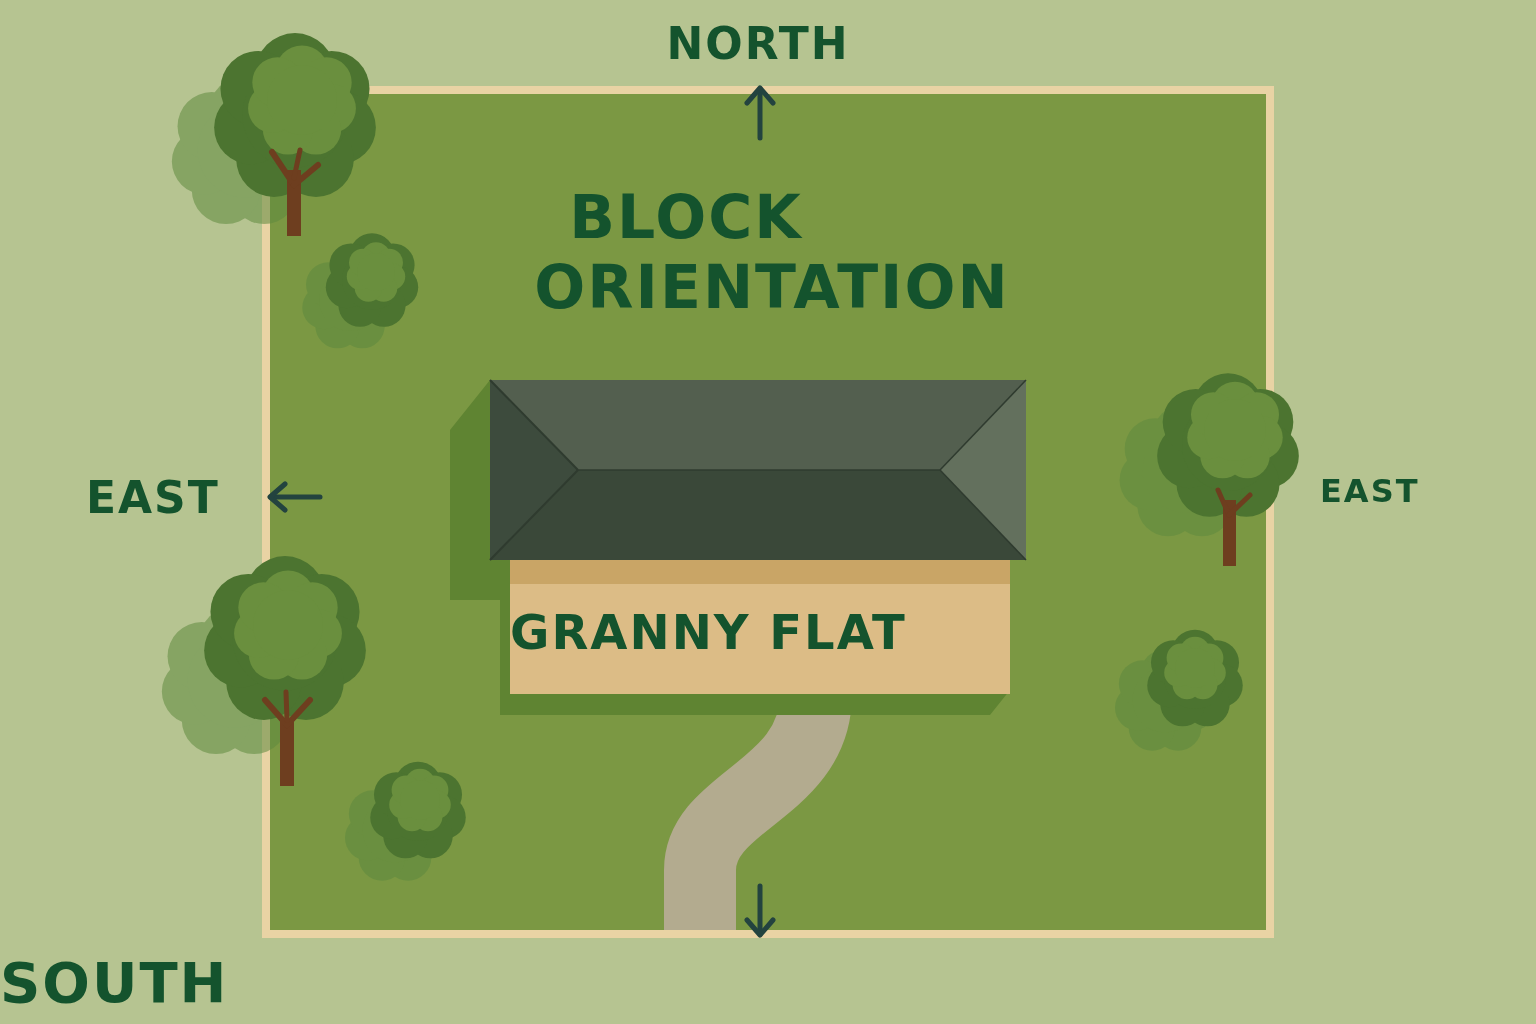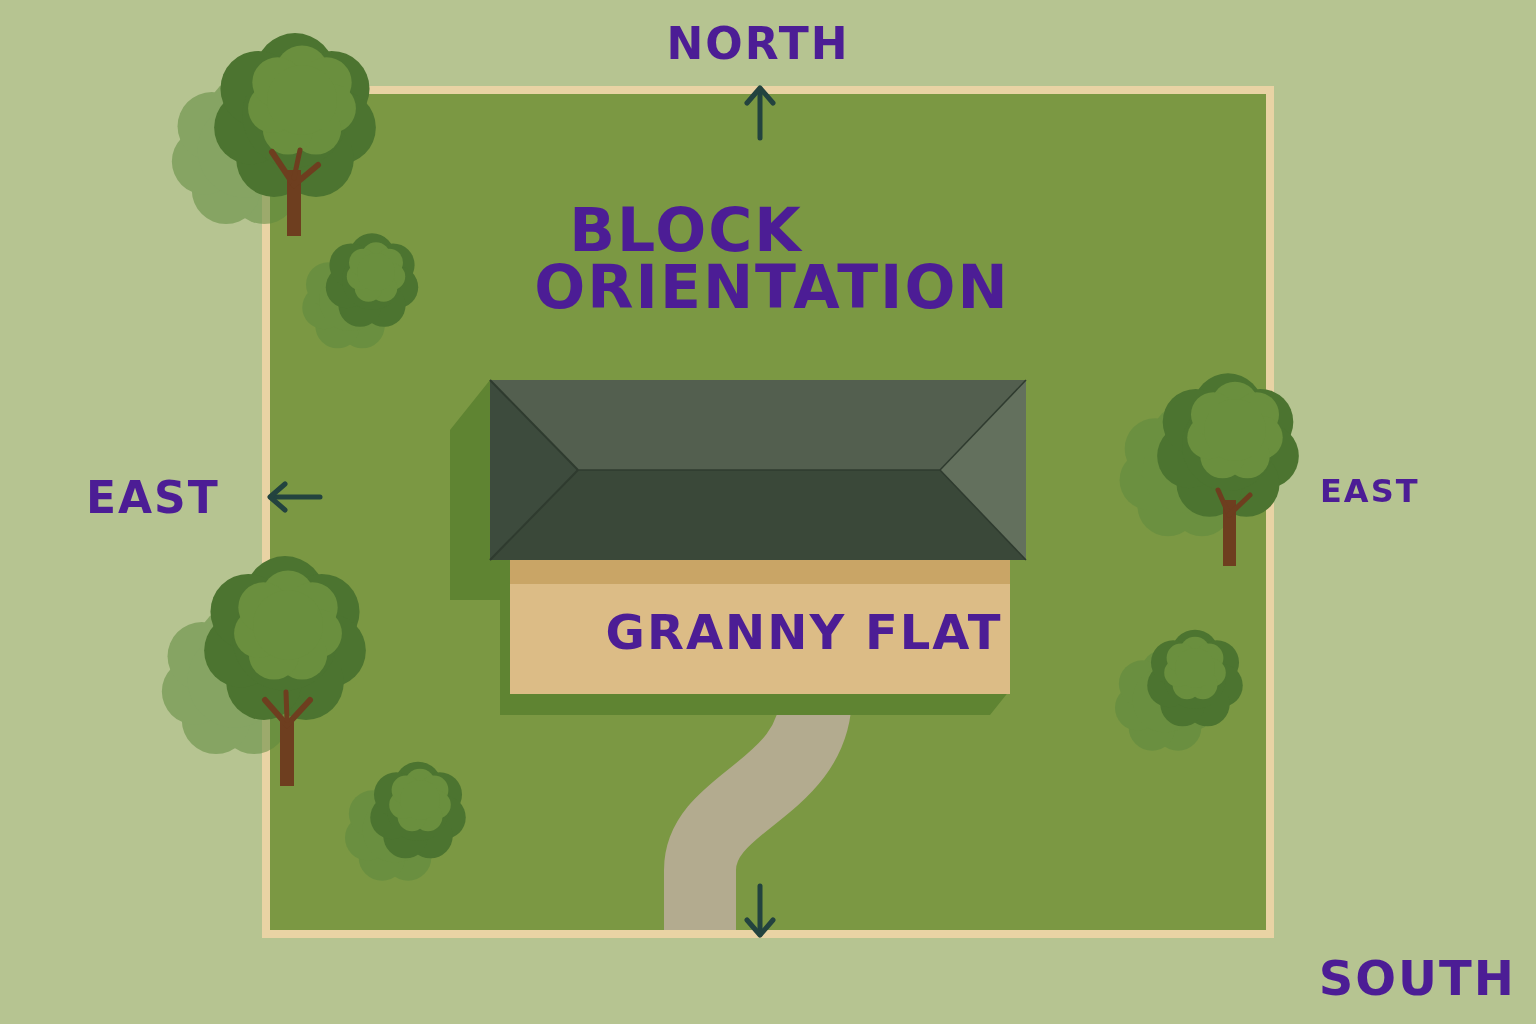--- a/index.html
+++ b/index.html
@@ -3,21 +3,21 @@
   <meta charset="utf-8">
   <style>
     html, body { margin: 0; padding: 0; }
     body {
       width: 1536px; height: 1024px; overflow: hidden;
       background: #b6c491;
       position: relative;
       font-family: "DejaVu Sans", "Liberation Sans", sans-serif;
     }
     .label {
-      position: absolute; color: #4c1d95; font-weight: bold;
+      position: absolute; color: #14532d; font-weight: bold;
       letter-spacing: 2px; white-space: nowrap;
     }
     #lot {
       position: absolute; left: 262px; top: 86px;
       width: 1012px; height: 852px;
       background: #e9d3a4; box-sizing: border-box;
     }
     #lawn {
       position: absolute; left: 270px; top: 94px;
       width: 996px; height: 836px;
@@ -162,20 +162,20 @@
     <line x1="760" y1="886" x2="760" y2="934"></line>
     <polyline points="747,920 760,935 773,920"></polyline>
   </g>
   <g stroke="#23433f" stroke-width="5" stroke-linecap="round" stroke-linejoin="round" fill="none">
     <line x1="320" y1="497" x2="272" y2="497"></line>
     <polyline points="285,484 270,497 285,510"></polyline>
   </g>
 </svg>
 
 <div class="label" style="left:0; width:1516px; text-align:center; top:18px; font-size:44px;">NORTH</div>
-<div class="label" style="left:0; width:1516px; text-align:right; top:950px; font-size:48px;">SOUTH</div>
+<div class="label" style="left:0; width:1516px; text-align:left; top:950px; font-size:56px;">SOUTH</div>
 <div class="label" style="left:86px; top:472px; font-size:44px;">EAST</div>
 <div class="label" style="left:1320px; top:472px; font-size:32px;">EAST</div>
 
-<div class="label" style="left:0; width:1372px; text-align:center; top:182px; font-size:60px;margin-top:13px;">BLOCK</div>
+<div class="label" style="left:0; width:1372px; text-align:center; top:182px; font-size:60px;">BLOCK</div>
 <div class="label" style="left:0; width:1544px; text-align:center; top:252px; font-size:60px;">ORIENTATION</div>
 
-<div class="label" style="left:510px; width:588px; text-align:center; top:604px; font-size:48px;">GRANNY FLAT</div>
+<div class="label" style="left:510px; width:588px; top:604px; font-size:48px;">GRANNY FLAT</div>
 
 </body></html>

